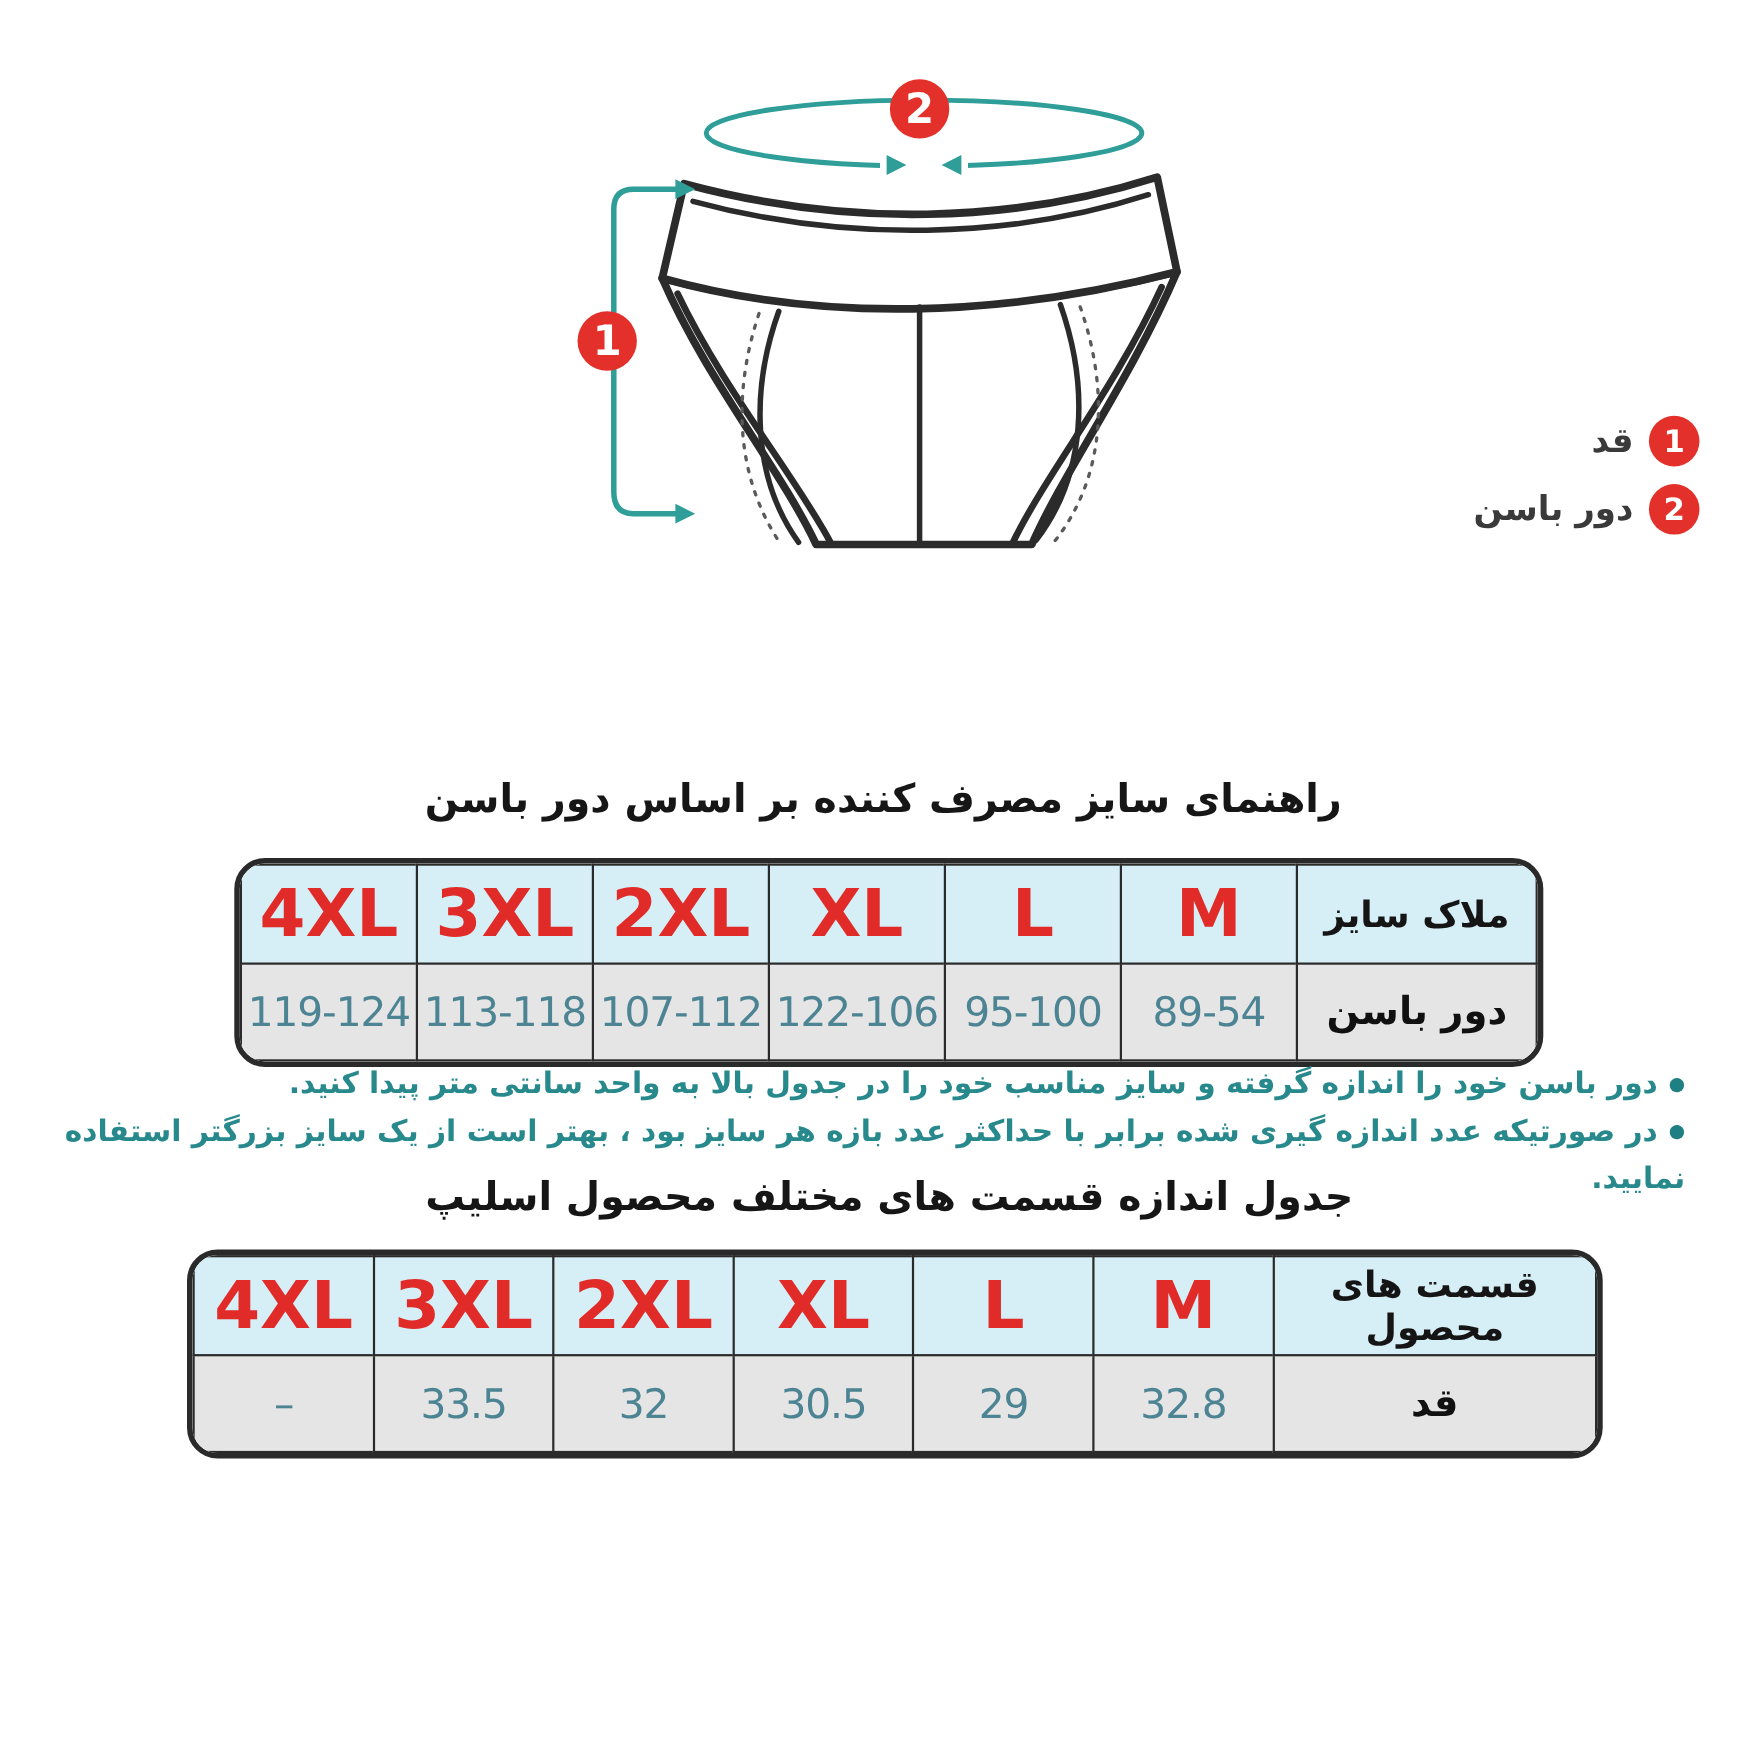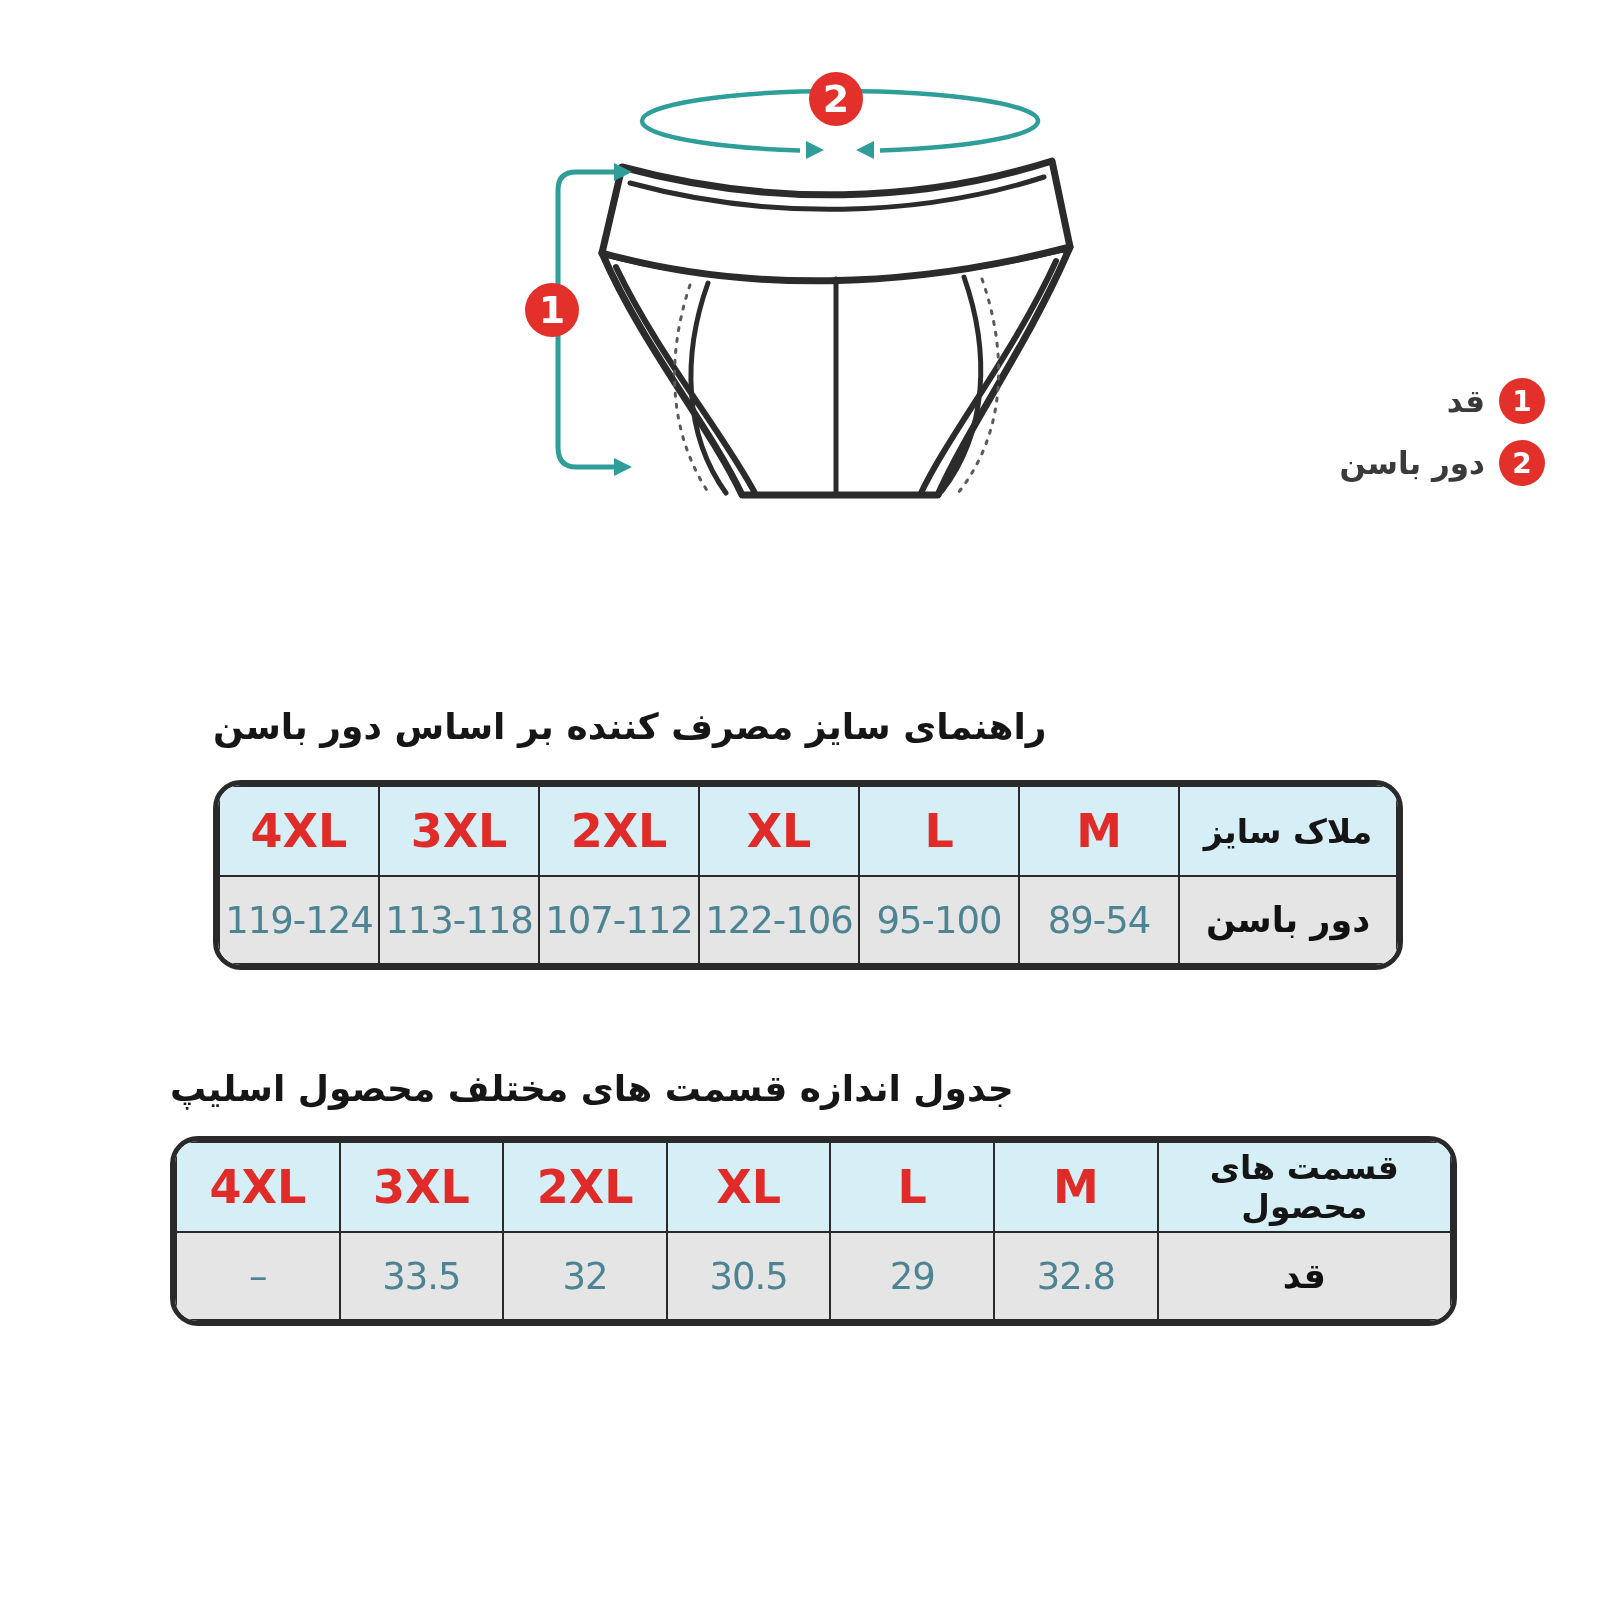--- a/index.html
+++ b/index.html
@@ -10,34 +10,34 @@
   .diagram-svg{position:absolute;left:480px;top:55px;width:620px;height:460px;}
 
   
   .legend{position:absolute;top:378px;right:55px;display:flex;flex-direction:column;gap:16px;align-items:flex-end;}
   .legend-row{direction:rtl;display:flex;align-items:center;gap:14px;}
   .legend-badge{width:46px;height:46px;border-radius:50%;background:#e3302b;color:#fff;
         font-size:28px;font-weight:700;display:flex;align-items:center;justify-content:center;}
   .legend-label{font-size:31px;font-weight:600;color:#3a3a3a;white-space:nowrap;}
 
   
-  .sec-title{position:absolute;text-align:left;direction:rtl;
+  .sec-title{position:absolute;text-align:center;direction:rtl;
         font-size:36px;font-weight:700;color:#161616;white-space:nowrap;}
   .sec-title.t1{left:213px;width:1180px;top:706px;}
   .sec-title.t2{left:170px;width:1277px;top:1068px;}
 
   
   .tbl-wrap{position:absolute;border:5px solid #2a2a2a;border-radius:28px;overflow:hidden;background:#fff;}
   .tbl-wrap.t1{left:213px;top:780px;width:1180px;}
   .tbl-wrap.t2{left:170px;top:1136px;width:1277px;}
   .tbl-wrap table{width:100%;border-collapse:collapse;direction:rtl;}
   .tbl-wrap th,.tbl-wrap td{border:2px solid #2a2a2a;text-align:center;vertical-align:middle;padding:0;}
   .tbl-wrap tr.head th{background:#d6eef5;height:88px;}
   .tbl-wrap tr.data td{background:#e5e5e5;height:86px;}
-  th.size{color:#e02b28;font-size:46px;font-weight:700;}
+  th.size{color:#e02b28;font-size:60px;font-weight:700;}
   th.label{color:#151515;font-size:33px;font-weight:700;}
   td.val{color:#4d8493;font-size:37px;font-weight:400;letter-spacing:-1px;}
   td.rowlabel{color:#111111;font-size:35px;font-weight:700;}
   .t1 .c-label{width:18.5%;}
   .t1 .c-size{width:13.58%;}
   .t2 .c-label{width:23%;}
   .t2 .c-size{width:12.83%;}
 
   
   .notes1{position:absolute;top:966px;left:40px;right:68px;}
@@ -128,20 +128,24 @@
         <td class="val">95-100</td>
         <td class="val">122-106</td>
         <td class="val">107-112</td>
         <td class="val">113-118</td>
         <td class="val">119-124</td>
       </tr>
     </tbody>
       </table>
   </div>
 
+  <div class="notes1">
+    <div class="note">دور باسن خود را اندازه گرفته و سایز مناسب خود را در جدول بالا به واحد سانتی متر پیدا کنید.</div>
+    <div class="note">در صورتیکه عدد اندازه گیری شده برابر با حداکثر عدد بازه هر سایز بود ، بهتر است از یک سایز بزرگتر استفاده نمایید.</div>
+  </div>
 
   <div class="sec-title t2">جدول اندازه قسمت های مختلف محصول اسلیپ</div>
 
   <div class="tbl-wrap t2">
     <table>
       <colgroup>
         <col class="c-label">
           <col class="c-size">
           <col class="c-size">
           <col class="c-size">

